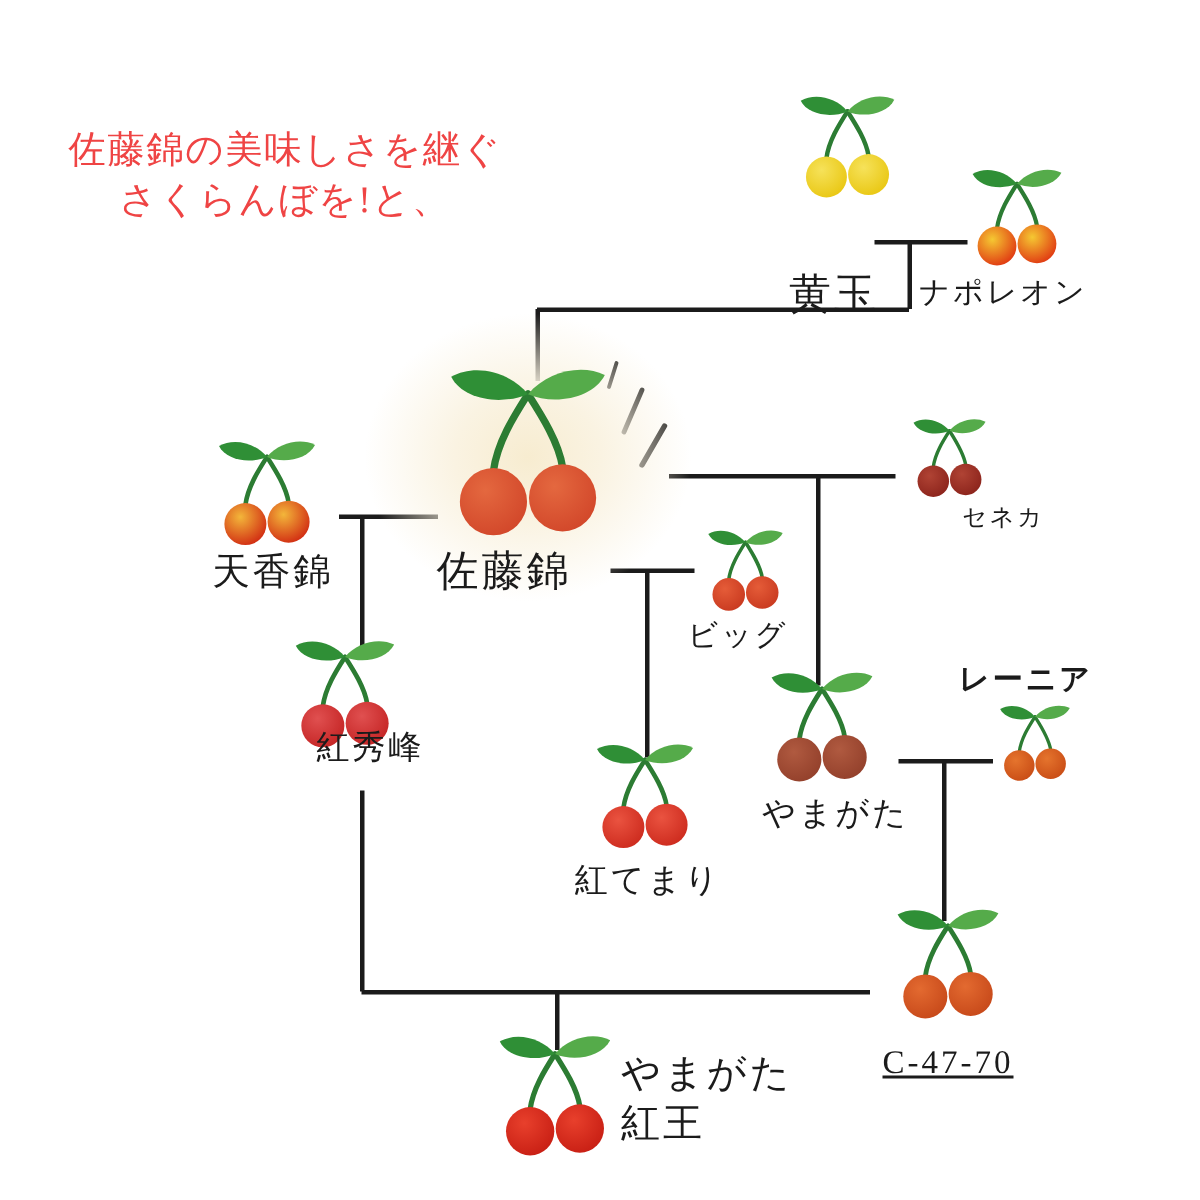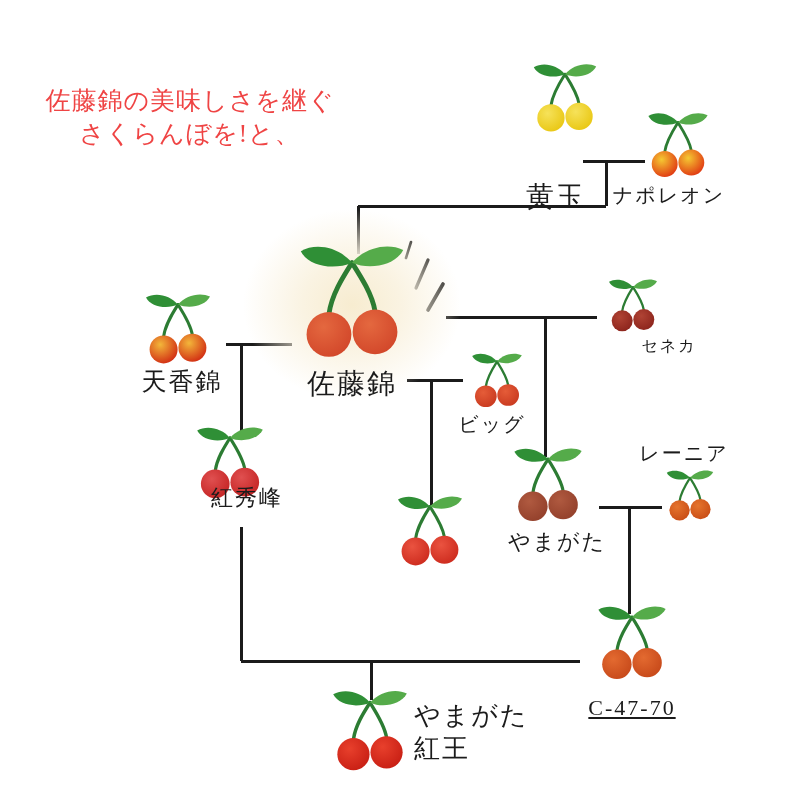--- a/index.html
+++ b/index.html
@@ -93,21 +93,21 @@
             <stop offset="100%" stop-color="#d2472a"></stop>
           </radialGradient>
         </defs>
         <path d="M50,17 C43,28 34,42 32,57" fill="none" stroke="#2c7c33" stroke-width="3.8" stroke-linecap="round"></path>
         <path d="M50,17 C57,28 66,42 68,55" fill="none" stroke="#2c7c33" stroke-width="3.8" stroke-linecap="round"></path>
         <path d="M50,17 C40,5 22,1 10,8 C16,20 36,23 50,17 Z" fill="#2f8f36"></path>
         <path d="M50,17 C60,5 78,1 90,7 C84,19 64,23 50,17 Z" fill="#55ab4a"></path>
         <circle cx="32" cy="73" r="17.5" fill="url(#grad-satonishiki)"></circle>
         <circle cx="68" cy="71" r="17.5" fill="url(#grad-satonishiki)"></circle>
       </svg></div>
-    <div class="nlabel center" style="left: 352px; top: 366px; font-size: 28px;">
+    <div class="nlabel center" style="left: 336px; top: 366px; font-size: 28px; font-family: Liberation Mono, monospace;">
       <div>佐藤錦</div>
     </div>
     <div class="node" style="left: 138px; top: 291px;"><svg width="80" height="80" viewBox="0 0 100 100">
         <defs>
           <radialGradient id="grad-tenkanishiki" cx="38%" cy="33%" r="72%">
             <stop offset="0%" stop-color="#f3b63a"></stop>
             <stop offset="100%" stop-color="#d12b12"></stop>
           </radialGradient>
         </defs>
         <path d="M50,17 C43,28 34,42 32,57" fill="none" stroke="#2c7c33" stroke-width="3.8" stroke-linecap="round"></path>
@@ -195,37 +195,40 @@
             <stop offset="100%" stop-color="#c94d16"></stop>
           </radialGradient>
         </defs>
         <path d="M50,17 C43,28 34,42 32,57" fill="none" stroke="#2c7c33" stroke-width="3.8" stroke-linecap="round"></path>
         <path d="M50,17 C57,28 66,42 68,55" fill="none" stroke="#2c7c33" stroke-width="3.8" stroke-linecap="round"></path>
         <path d="M50,17 C40,5 22,1 10,8 C16,20 36,23 50,17 Z" fill="#2f8f36"></path>
         <path d="M50,17 C60,5 78,1 90,7 C84,19 64,23 50,17 Z" fill="#55ab4a"></path>
         <circle cx="32" cy="73" r="17.5" fill="url(#grad-rainier)"></circle>
         <circle cx="68" cy="71" r="17.5" fill="url(#grad-rainier)"></circle>
       </svg></div>
-    <div class="nlabel center" style="left: 684px; top: 441px; font-size: 20px;">
+    <div class="nlabel center" style="left: 684px; top: 441px; font-size: 20px; font-weight: bold;">
       <div>レーニア</div>
     </div>
     <div class="node" style="left: 390px; top: 493px;"><svg width="80" height="80" viewBox="0 0 100 100">
         <defs>
           <radialGradient id="grad-benitemari" cx="38%" cy="33%" r="72%">
             <stop offset="0%" stop-color="#ea5340"></stop>
             <stop offset="100%" stop-color="#cd2b1e"></stop>
           </radialGradient>
         </defs>
         <path d="M50,17 C43,28 34,42 32,57" fill="none" stroke="#2c7c33" stroke-width="3.8" stroke-linecap="round"></path>
         <path d="M50,17 C57,28 66,42 68,55" fill="none" stroke="#2c7c33" stroke-width="3.8" stroke-linecap="round"></path>
         <path d="M50,17 C40,5 22,1 10,8 C16,20 36,23 50,17 Z" fill="#2f8f36"></path>
         <path d="M50,17 C60,5 78,1 90,7 C84,19 64,23 50,17 Z" fill="#55ab4a"></path>
         <circle cx="32" cy="73" r="17.5" fill="url(#grad-benitemari)"></circle>
         <circle cx="68" cy="71" r="17.5" fill="url(#grad-benitemari)"></circle>
       </svg></div>
+    <div class="nlabel center" style="left: 432px; top: 573px; font-size: 22px;">
+      <div>紅てまり</div>
+    </div>
     <div class="node" style="left: 590px; top: 603px;"><svg width="84" height="84" viewBox="0 0 100 100">
         <defs>
           <radialGradient id="grad-c4770" cx="38%" cy="33%" r="72%">
             <stop offset="0%" stop-color="#e36a30"></stop>
             <stop offset="100%" stop-color="#c7491a"></stop>
           </radialGradient>
         </defs>
         <path d="M50,17 C43,28 34,42 32,57" fill="none" stroke="#2c7c33" stroke-width="3.8" stroke-linecap="round"></path>
         <path d="M50,17 C57,28 66,42 68,55" fill="none" stroke="#2c7c33" stroke-width="3.8" stroke-linecap="round"></path>
         <path d="M50,17 C40,5 22,1 10,8 C16,20 36,23 50,17 Z" fill="#2f8f36"></path>

